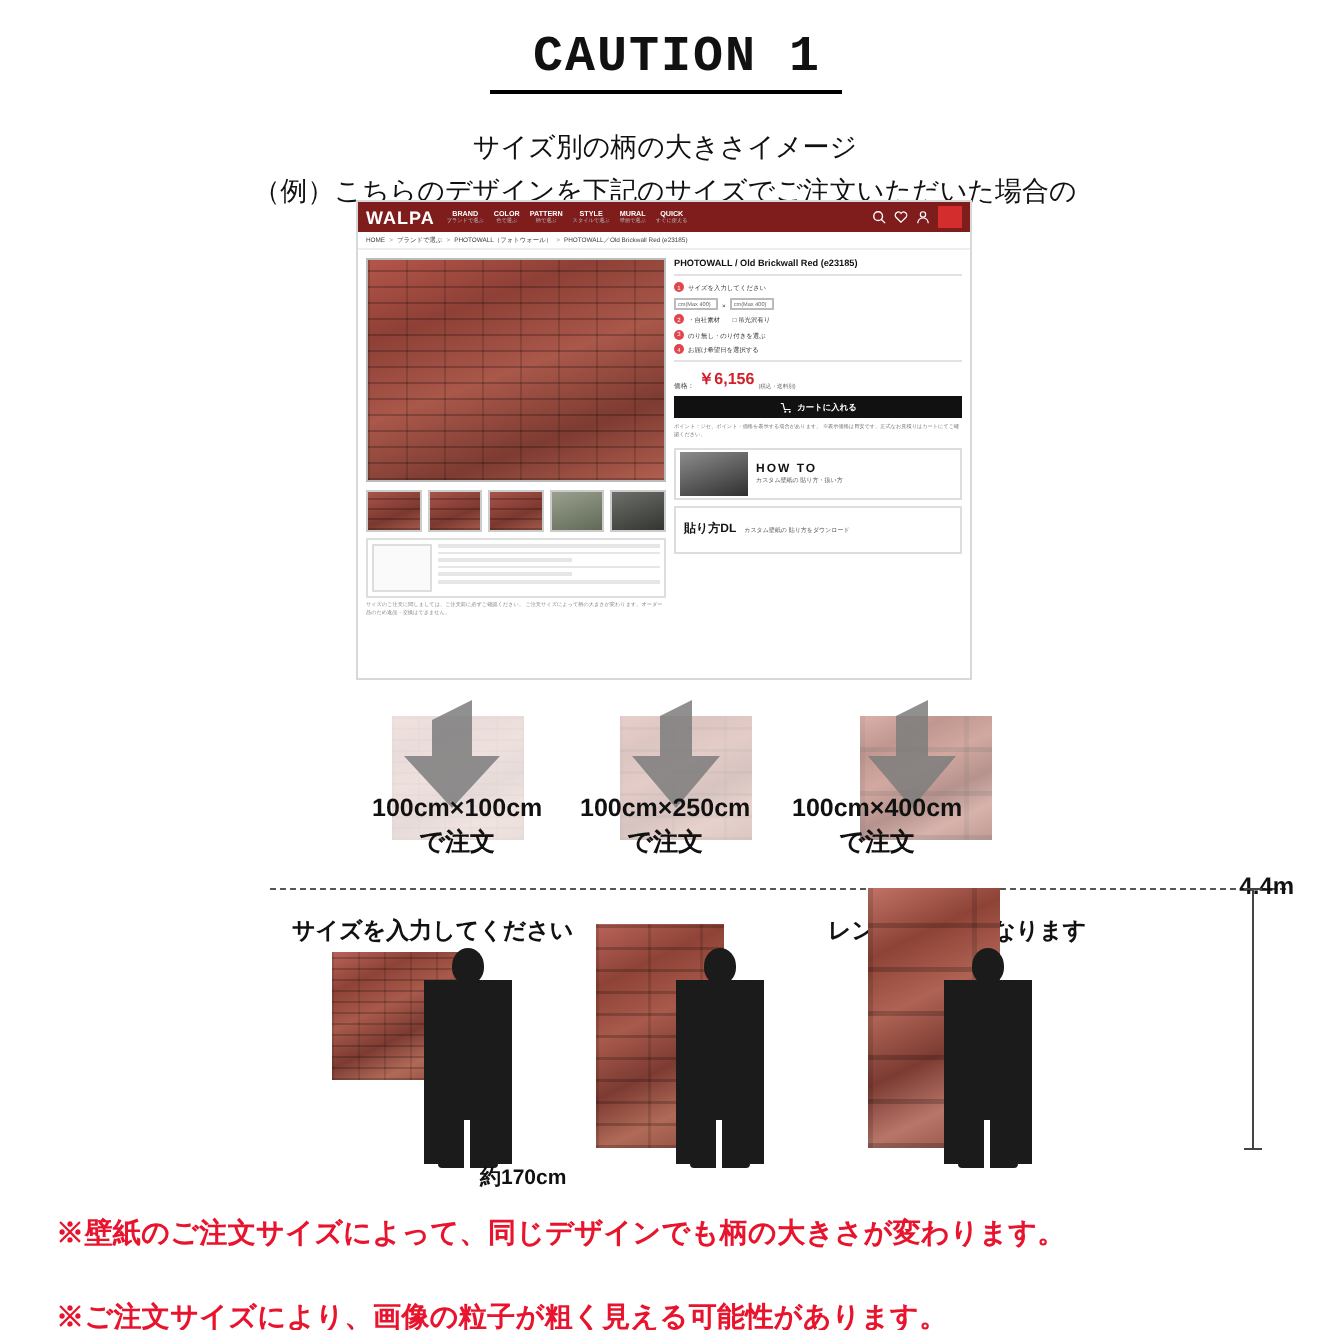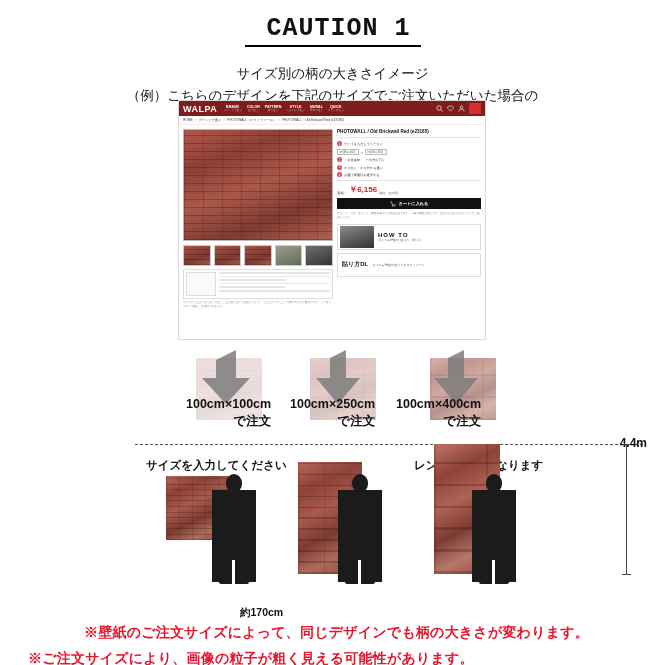--- a/index.html
+++ b/index.html
@@ -186,21 +186,21 @@
     opacity: 0.45;
   }
   #sample-top-1 { left: 196px; opacity: 0.18; }
   #sample-top-2 { left: 310px; opacity: 0.30; }
   #sample-top-3 { left: 430px; opacity: 0.55; }
 
   
   .arrow { position: absolute; }
   .size-label {
     position: absolute;
-    font-size: 12.5px; font-weight: bold; text-align: right;
+    font-size: 12.5px; font-weight: bold; text-align: center;
     line-height: 1.35; color: #111;
     white-space: nowrap;
   }
 
   
   .ceiling {
     position: absolute;
     left: 135px; right: 22px; top: 444px;
     border-top: 1px dashed #555;
   }
@@ -254,21 +254,21 @@
     position: absolute; font-size: 10.5px; font-weight: bold; color: #111;
   }
 
   
   .warn {
     position: absolute;
     left: 28px; right: 20px;
     font-size: 14px; font-weight: bold; color: #e8142d;
     letter-spacing: 0.2px;
   }
-  #warn-1 { top: 624px; text-align: center; }
+  #warn-1 { top: 608px; }
   #warn-2 { top: 630px; margin-top: 20px; }
 </style>
 </head>
 <body>
 
 <div class="title">CAUTION 1</div>
 <div class="title-underline"></div>
 
 <div class="lead">
   <div>サイズ別の柄の大きさイメージ</div>
@@ -472,16 +472,16 @@
   <div class="sil-legs"></div>
   <div class="sil-gap"></div>
 </div>
 <div class="silhouette" style="left:472px; top:490px;">
   <div class="sil-head"></div>
   <div class="sil-body"></div>
   <div class="sil-legs"></div>
   <div class="sil-gap"></div>
 </div>
 
-<div class="height-note" style="left:208px; top:606px;padding-left:32px;">約170cm</div>
+<div class="height-note" style="left:208px; top:582px;padding-left:32px;">約170cm</div>
 
 <div class="warn" id="warn-1">※壁紙のご注文サイズによって、同じデザインでも柄の大きさが変わります。</div>
 <div class="warn" id="warn-2">※ご注文サイズにより、画像の粒子が粗く見える可能性があります。</div>
 
 </body></html>

